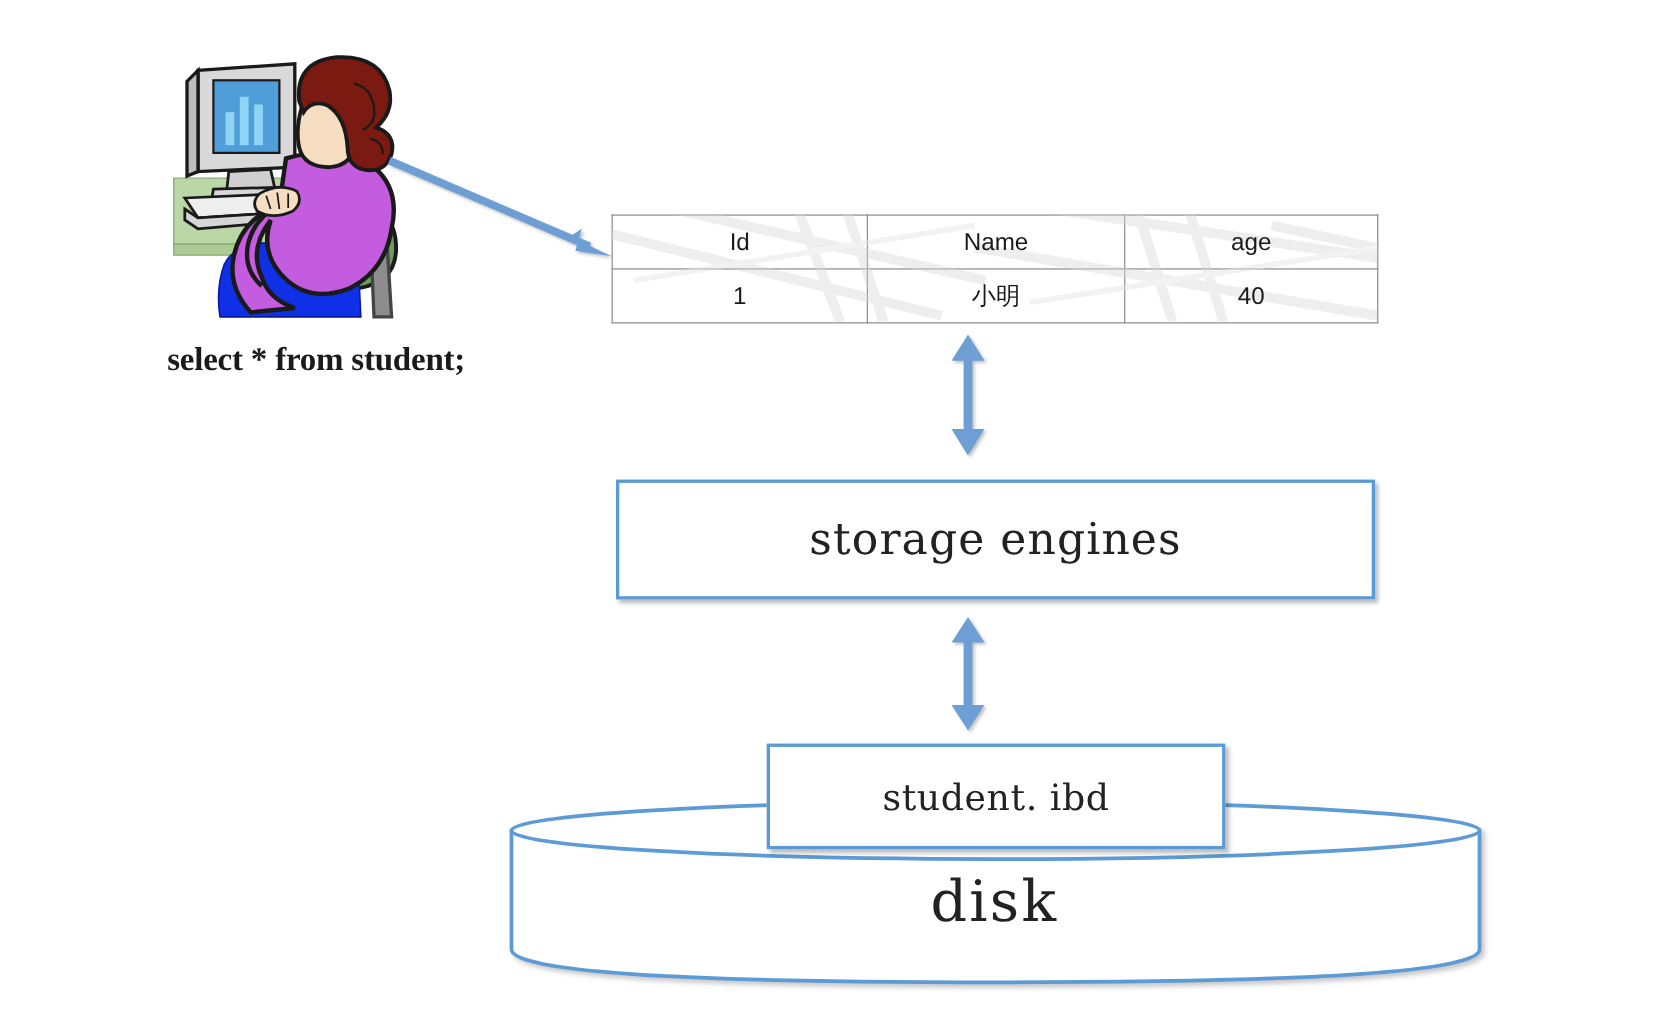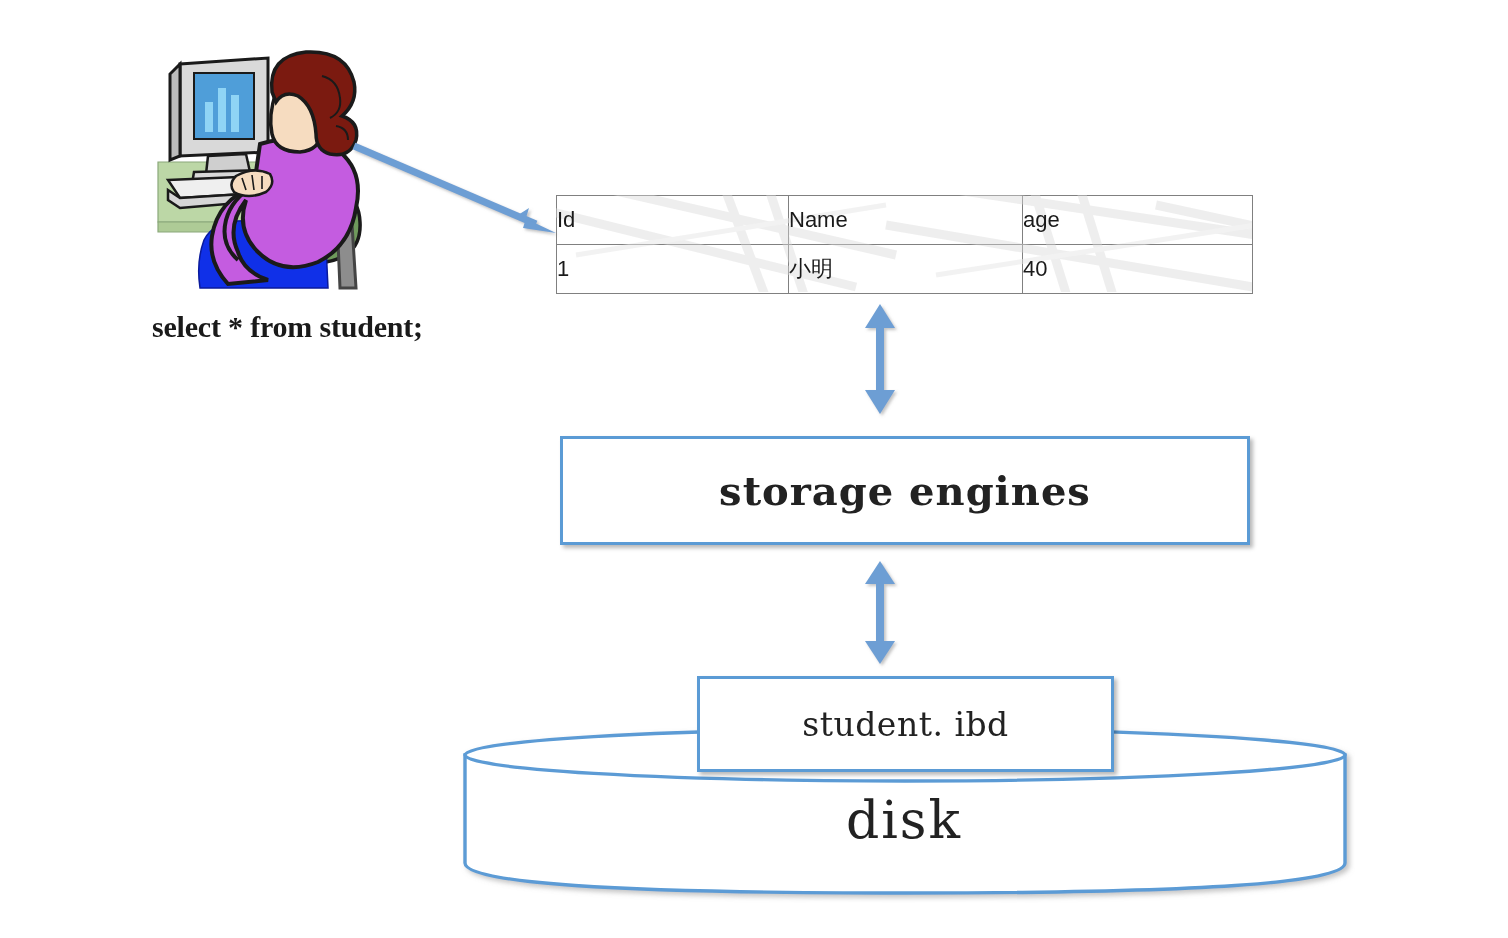--- a/index.html
+++ b/index.html
@@ -51,21 +51,21 @@
     left: 556px;
     top: 195px;
     width: 696px;
     height: 97px;
     border-collapse: collapse;
     table-layout: fixed;
     background: #ffffff;
   }
   #result-table td {
     border: 1.6px solid #808080;
-    text-align: left;
+    text-align: center;
     vertical-align: middle;
     font-family: "Liberation Sans", sans-serif;
     font-size: 22px;
     color: #1a1a1a;
     height: 48px;
     padding: 0;
     position: relative;
     z-index: 2;
     background: transparent;
   }
@@ -102,21 +102,20 @@
     display: flex;
     align-items: center;
     justify-content: center;
   }
   #storage-label {
     font-family: "DejaVu Serif", serif;
     font-size: 40px;
     color: #222222;
     letter-spacing: 1px;
     white-space: pre;
-    font-weight: bold;
   }
 
   
   #ibd-box {
     position: absolute;
     left: 697px;
     top: 676px;
     width: 417px;
     height: 96px;
     border: 3px solid #5b9bd5;

